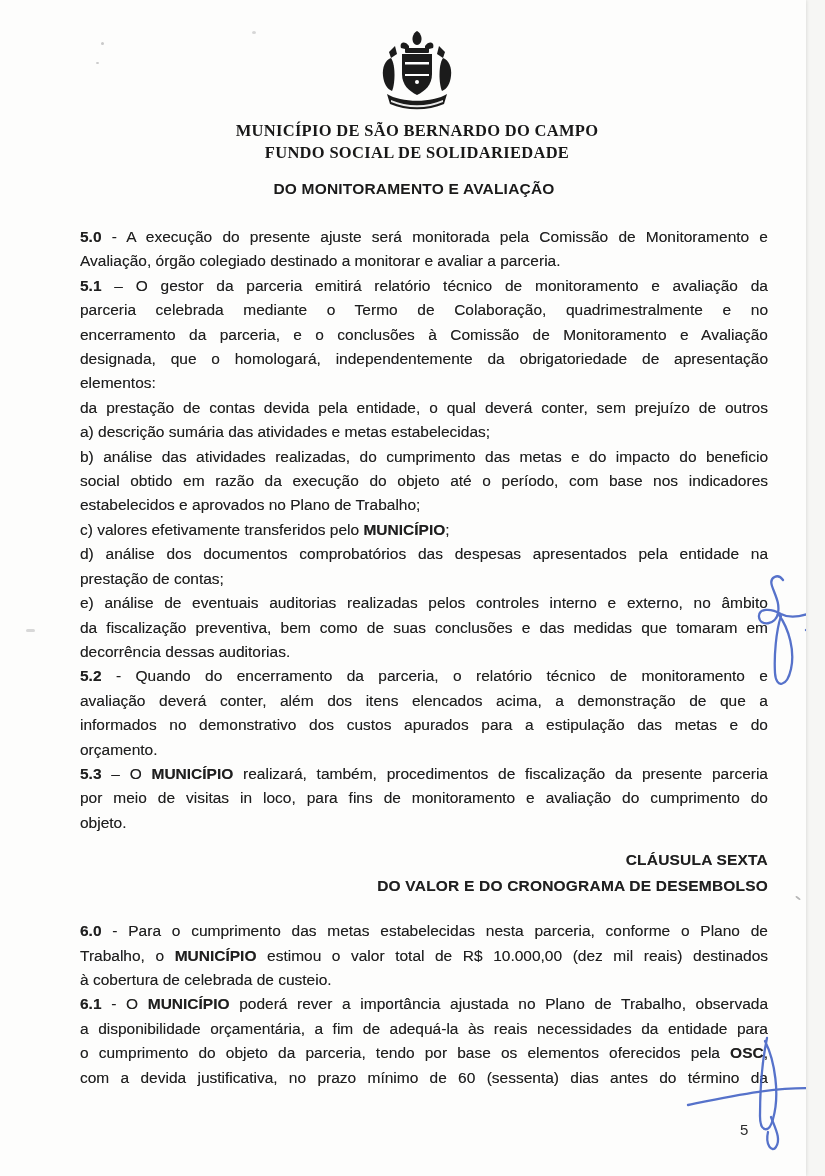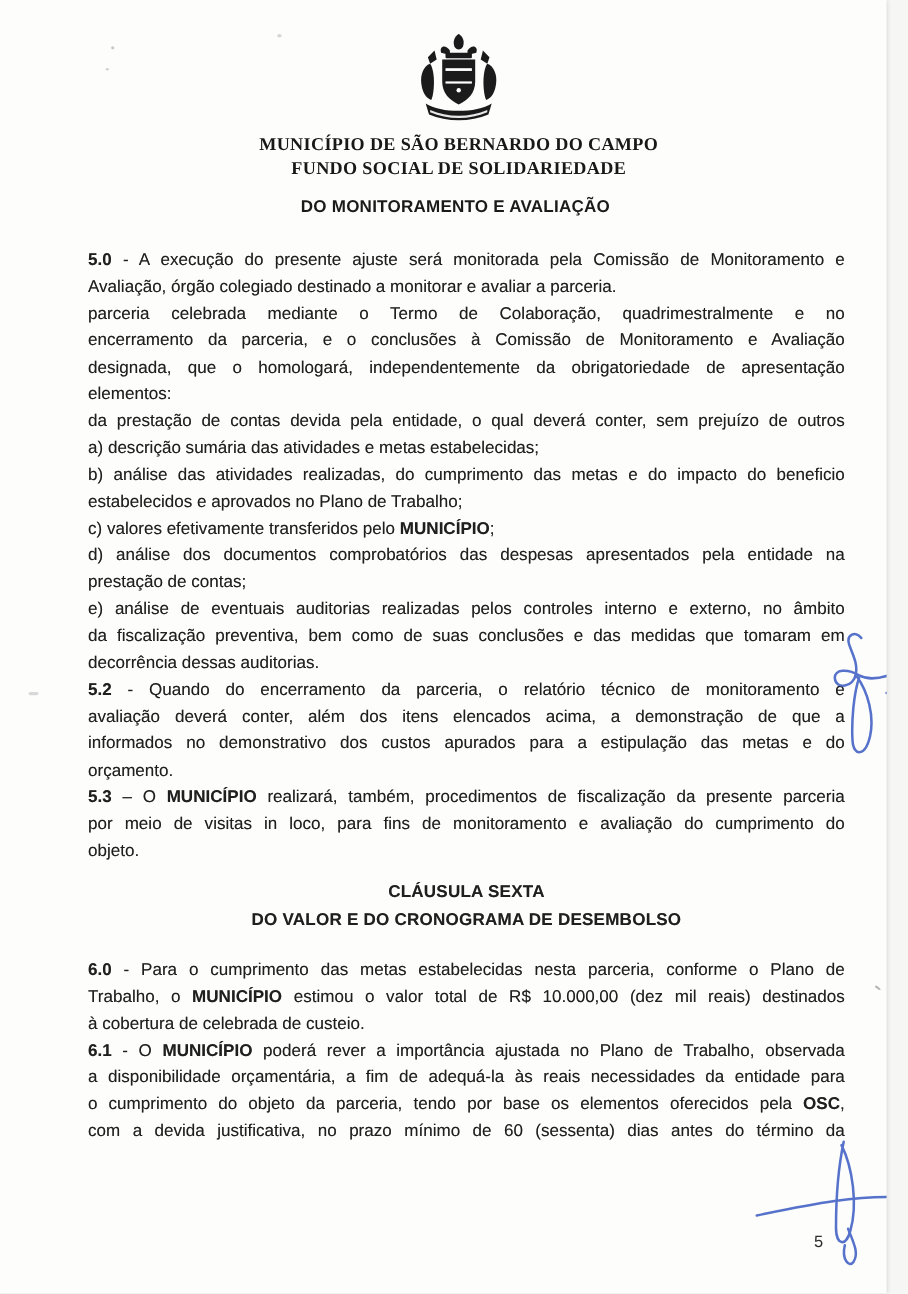--- a/index.html
+++ b/index.html
@@ -43,21 +43,21 @@
     line-height: 24.4px;
     text-shadow: 0 0 .4px rgba(20,20,20,.45);
   }
   .para { margin: 0; }
   .line { white-space: nowrap; }
   .line.just { text-align: justify; text-align-last: justify; }
   .b { font-weight: bold; }
   .i { }
   .heading-block {
     margin: 12px 0 20px 0;
-    text-align: center;
+    text-align: right;
     font-weight: bold;
     font-size: 15.5px;
     line-height: 26px;
     letter-spacing: .2px;
   }
   
   .page-number {
     position: absolute;
     left: 740px;
     top: 1121px;
@@ -118,31 +118,33 @@
   </header>
 
   <div class="doc-title">DO MONITORAMENTO E AVALIAÇÃO</div>
 
   <main class="doc-body" id="doc-body">
       <div class="para">
         <div class="line just"><span class="b">5.0</span><span> - A execução do presente ajuste será monitorada pela Comissão de Monitoramento e</span></div>
         <div class="line"><span>Avaliação, órgão colegiado destinado a monitorar e avaliar a parceria.</span></div>
       </div>
       <div class="para">
+        <div class="line just"><span class="b">5.1</span><span> – O gestor da parceria emitirá relatório técnico de monitoramento e avaliação da</span></div>
         <div class="line just"><span>parceria celebrada mediante o Termo de Colaboração, quadrimestralmente e no</span></div>
         <div class="line just"><span>encerramento da parceria, e o conclusões à Comissão de Monitoramento e Avaliação</span></div>
         <div class="line just"><span>designada, que o homologará, independentemente da obrigatoriedade de apresentação</span></div>
         <div class="line"><span>elementos:</span></div>
         <div class="line just"><span>da prestação de contas devida pela entidade, o qual deverá conter, sem prejuízo de outros</span></div>
       </div>
       <div class="para">
         <div class="line"><span>a) descrição sumária das atividades e metas estabelecidas;</span></div>
       </div>
       <div class="para">
         <div class="line just"><span>b) análise das atividades realizadas, do cumprimento das metas e do impacto do beneficio</span></div>
+        <div class="line just"><span>social obtido em razão da execução do objeto até o período, com base nos indicadores</span></div>
         <div class="line"><span>estabelecidos e aprovados no Plano de Trabalho;</span></div>
       </div>
       <div class="para">
         <div class="line"><span>c) valores efetivamente transferidos pelo </span><span class="b">MUNICÍPIO</span><span>;</span></div>
       </div>
       <div class="para">
         <div class="line just"><span>d) análise dos documentos comprobatórios das despesas apresentados pela entidade na</span></div>
         <div class="line"><span>prestação de contas;</span></div>
       </div>
       <div class="para">

